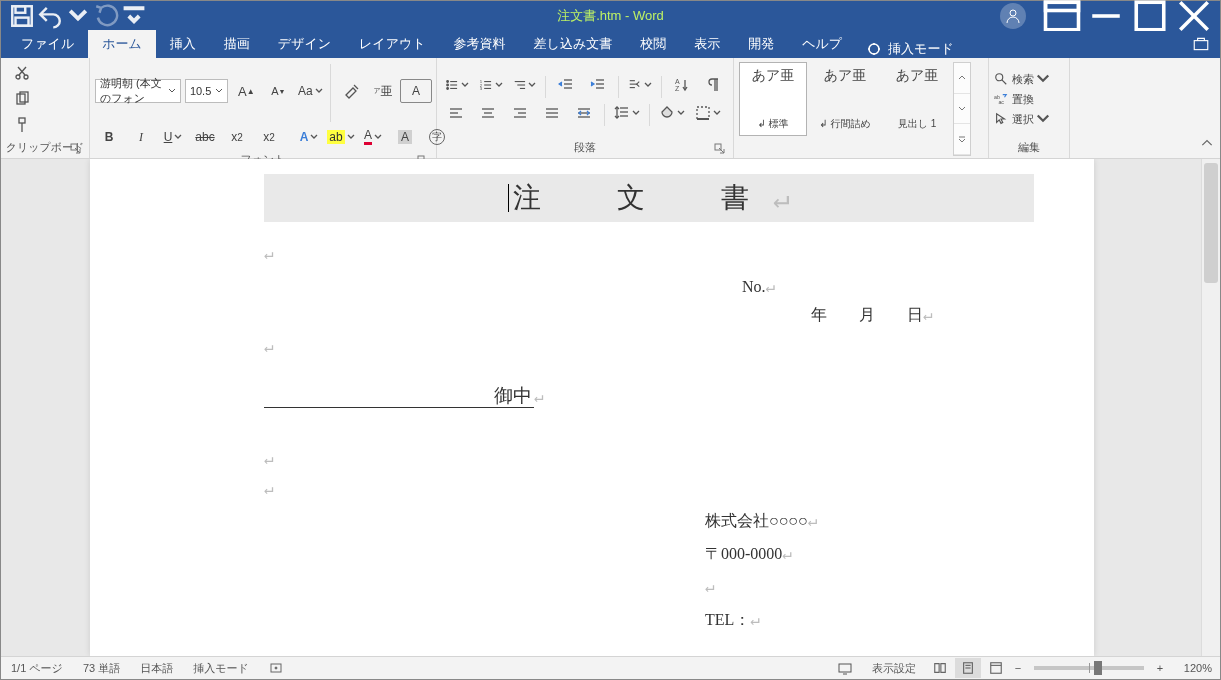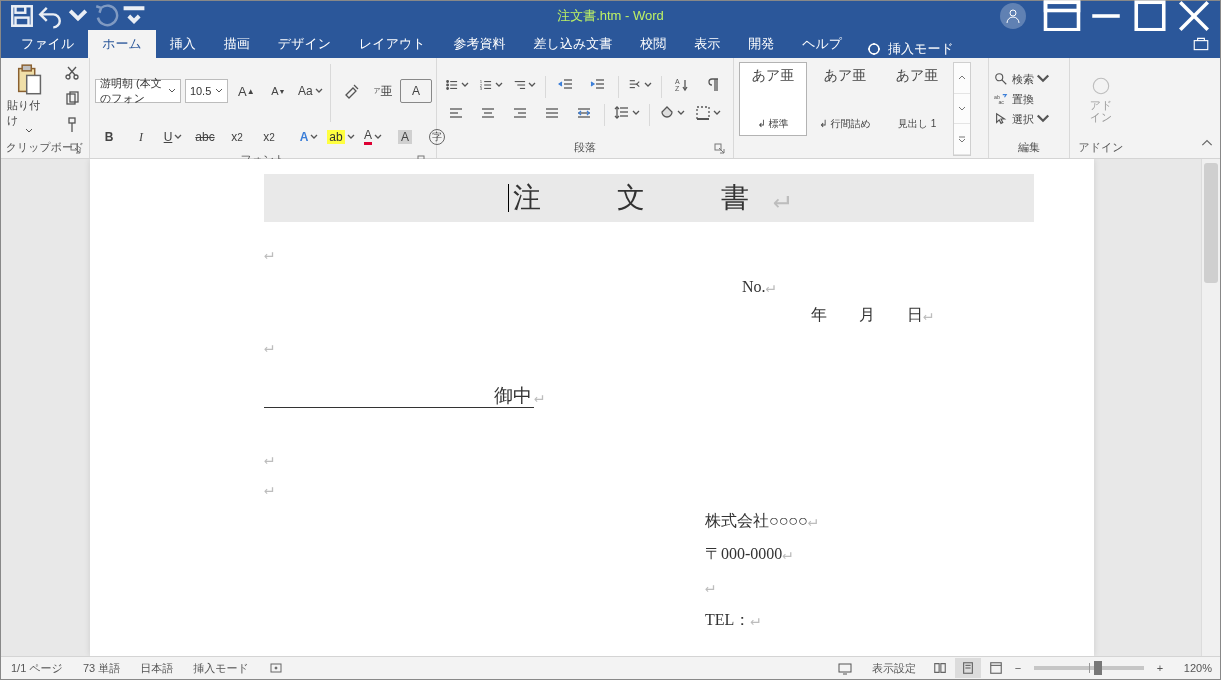--- a/index.html
+++ b/index.html
@@ -176,31 +176,20 @@
     <div class="share-icon"><svg width="18" height="18" viewBox="0 0 16 16" stroke="#fff" fill="none">
           <rect x="2" y="5" width="12" height="8"></rect>
           <path d="M5 5 V3 H11 V5"></path>
         </svg></div>
   </div>
 
   <div class="ribbon">
 
     <div class="group" style="width:82px">
       <div class="group-body">
-        <div class="clip-main bigbtn">
-          <svg width="28" height="32" viewBox="0 0 24 28" stroke="#8a6030" fill="none" stroke-width="1.3">
-              <rect x="3" y="4" width="14" height="20" fill="#f0dfa8"></rect>
-              <rect x="6" y="1" width="8" height="5" fill="#c0c0c0"></rect>
-              <rect x="10" y="10" width="12" height="16" fill="#fff" stroke="#666"></rect>
-            </svg>
-          <span>貼り付け</span>
-          <svg class="dd" width="8" height="6" viewBox="0 0 8 6" stroke="#555" fill="none">
-              <path d="M1 1 L4 4 L7 1"></path>
-            </svg>
-        </div>
         <div class="clip-side">
           <div class="rb">
               <svg viewBox="0 0 16 16">
                 <circle cx="4" cy="12" r="2"></circle>
                 <circle cx="12" cy="12" r="2"></circle>
                 <line x1="5" y1="10" x2="12" y2="2"></line>
                 <line x1="11" y1="10" x2="4" y2="2"></line>
               </svg>
             </div>
           <div class="rb">
@@ -518,32 +507,20 @@
             </svg>
             <span>選択</span> 
             <svg width="8" height="8" viewBox="0 0 8 8" stroke="#555" fill="none" style="margin-left:2px">
               <path d="M1 2 L4 5 L7 2"></path>
             </svg>
           </div>
       </div>
       <div class="group-label">編集</div>
     </div>
 
-    <div class="group" style="width:56px;border-right:none">
-      <div class="group-body">
-        <div class="bigbtn" style="opacity:.5;width:100%">
-          <svg width="22" height="22" viewBox="0 0 20 20" stroke="#888" fill="none">
-              <circle cx="10" cy="10" r="7"></circle>
-            </svg>
-          <span style="white-space:pre;text-align:center;line-height:12px">アド
-イン</span>
-        </div>
-      </div>
-      <div class="group-label">アドイン</div>
-    </div>
 
     <div class="rib-collapse"><svg width="14" height="14" viewBox="0 0 12 12" stroke="#666" fill="none">
           <path d="M2 7 L6 3 L10 7"></path>
         </svg></div>
   </div>
 
   <div class="docarea">
     <div class="page">
       <div class="doc-title">
           <span class="textcursor"></span>

